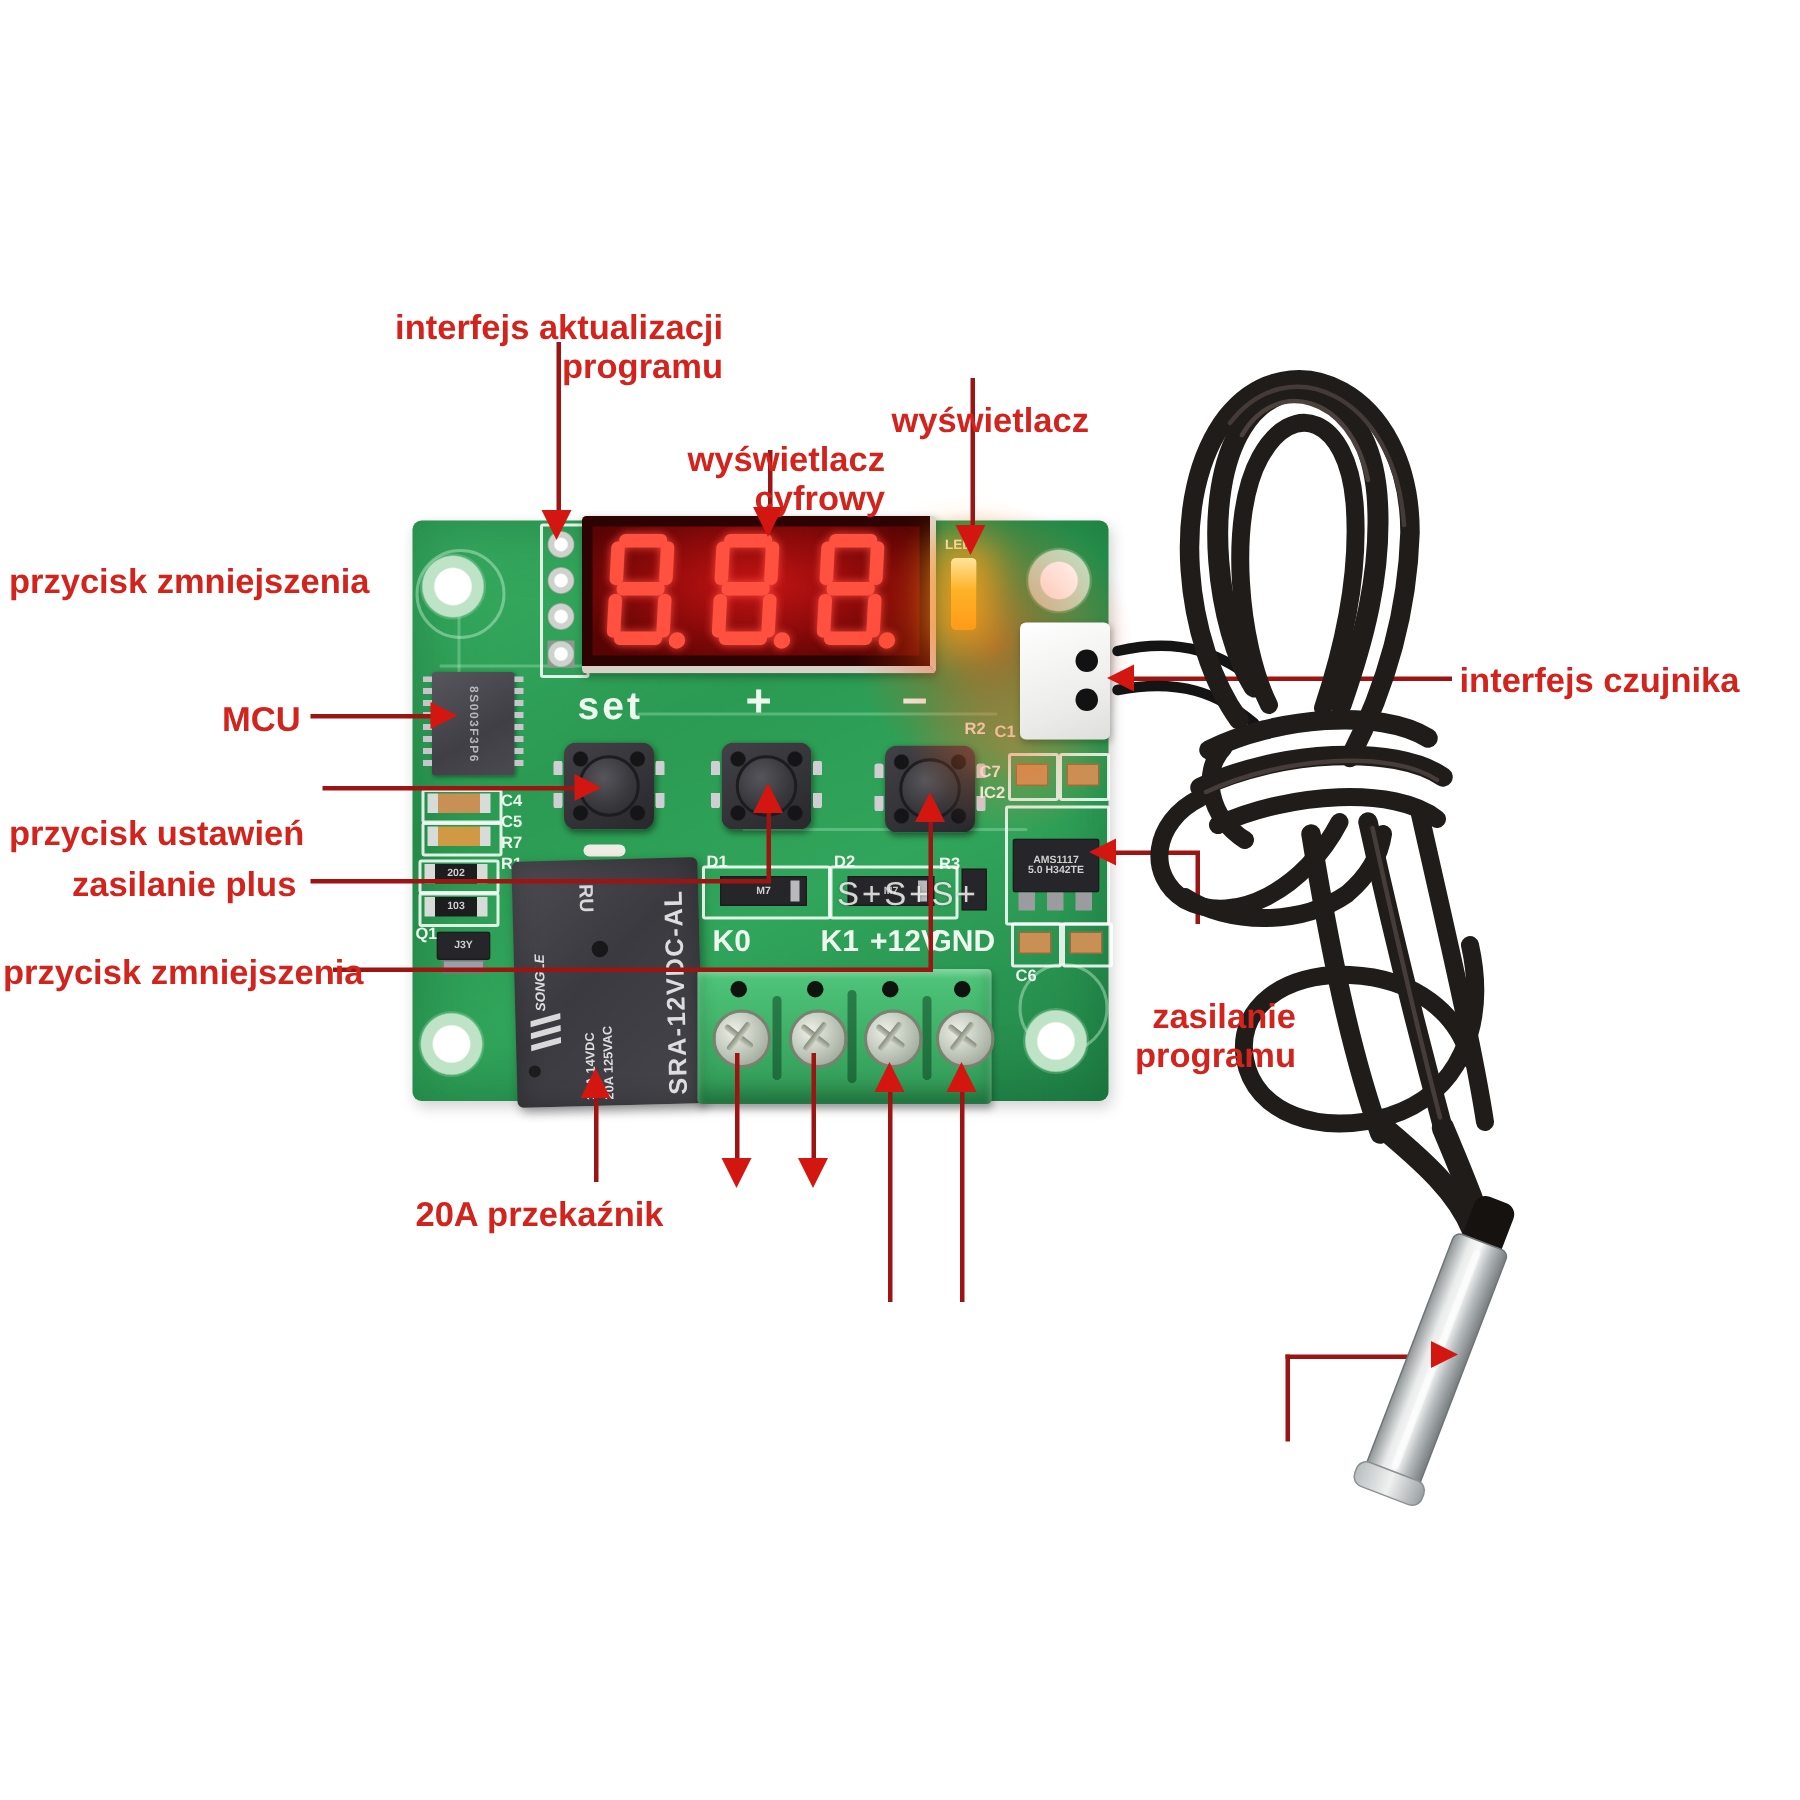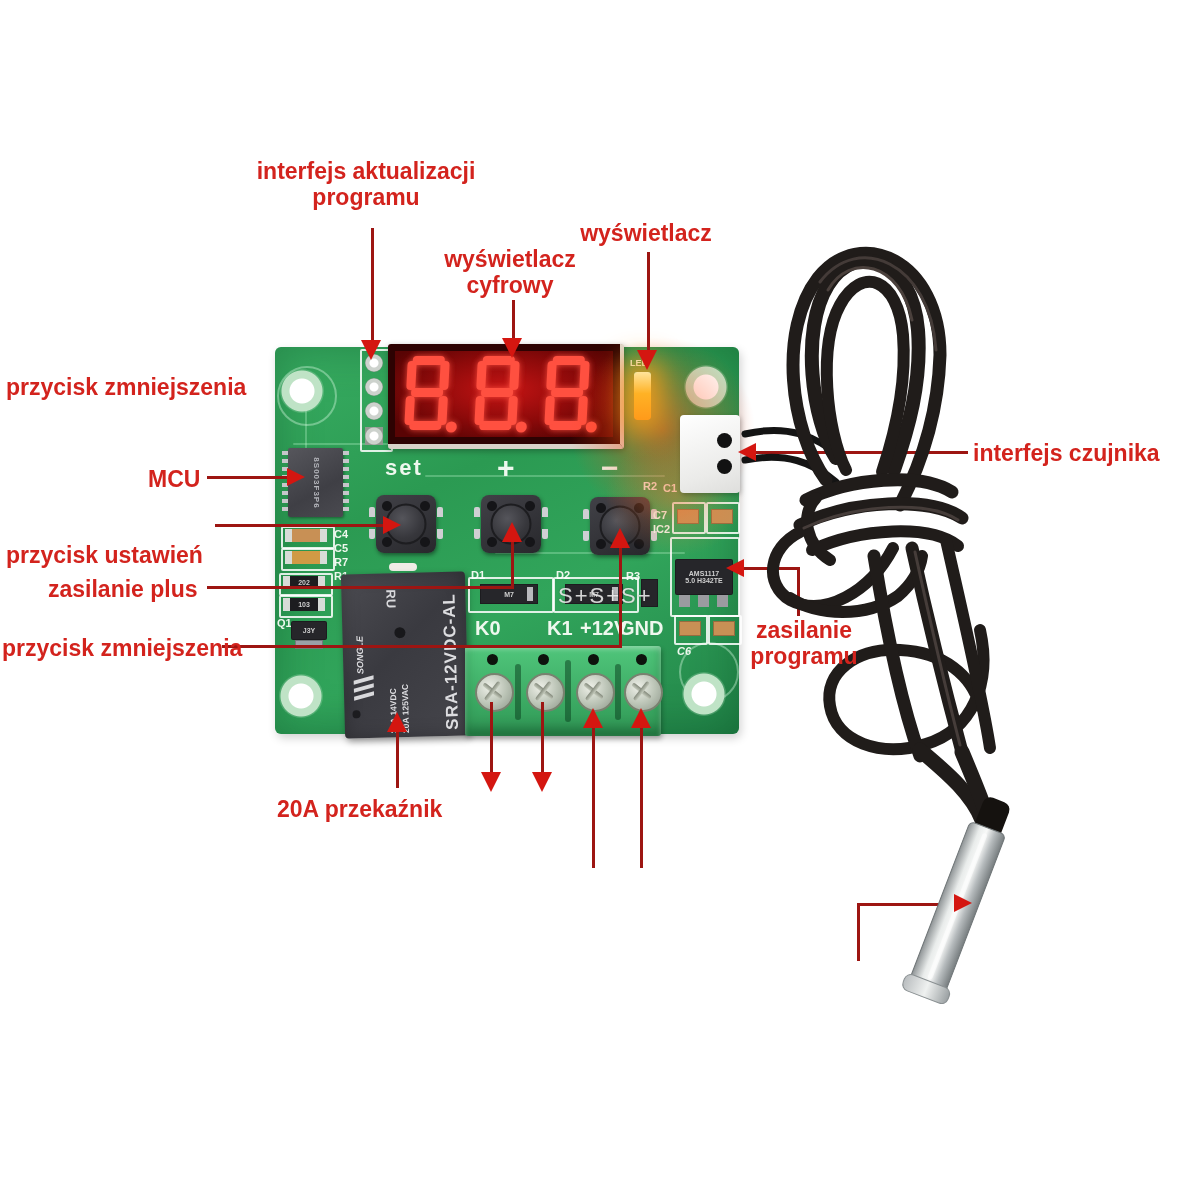--- a/index.html
+++ b/index.html
@@ -1,21 +1,21 @@
 <!DOCTYPE html>
 <html><head>
 <meta charset="utf-8">
 <style>
   html,body{margin:0;padding:0;background:#fff;}
   .canvas{position:relative;width:1200px;height:1200px;background:#ffffff;overflow:hidden;
           font-family:"Liberation Sans","DejaVu Sans",sans-serif;}
   
   .lbl{position:absolute;color:#d3231d;font-weight:bold;font-size:23px;line-height:1.13;
        white-space:nowrap;z-index:40;}
-  .lbl.center{text-align:center;white-space:normal;}
+  .lbl.center{text-align:right;white-space:normal;margin-top:47px;}
   
   .al{position:absolute;background:#9d1512;z-index:20;}
   .al.h{height:3px;} .al.v{width:3px;}
   .ah{position:absolute;width:0;height:0;z-index:41;}
   .ah.down{border-left:10px solid transparent;border-right:10px solid transparent;border-top:20px solid #d41610;}
   .ah.up{border-left:10px solid transparent;border-right:10px solid transparent;border-bottom:20px solid #d41610;}
   .ah.left{border-top:9px solid transparent;border-bottom:9px solid transparent;border-right:18px solid #d41610;}
   .ah.right{border-top:9px solid transparent;border-bottom:9px solid transparent;border-left:18px solid #d41610;}
   
   .pcb{position:absolute;left:275px;top:347px;width:464px;height:387px;z-index:10;border-radius:6px;
@@ -162,21 +162,21 @@
 
     <div class="conn" style="z-index:12;">
       <div class="wirehole" style="right:8px;top:18px;"></div>
       <div class="wirehole" style="right:8px;top:44px;"></div>
     </div>
 
     <div class="mcu">
       <span class="mark">8S003F3P6</span>
     </div>
 
-    <span class="silk" style="left:110px;top:108px;font-size:22px;letter-spacing:2px;">set</span>
+    <span class="silk" style="left:110px;top:108px;font-size:26px;letter-spacing:2px;">set</span>
     <span class="silk" style="left:222px;top:104px;font-size:30px;">+</span>
     <span class="silk" style="left:326px;top:104px;font-size:30px;">−</span>
 
     <div class="tact" style="left:101px;top:148px;">
         <div class="disc"></div>
       </div>
     <div class="tact" style="left:206px;top:148px;">
         <div class="disc"></div>
       </div>
     <div class="tact" style="left:315px;top:150px;">
@@ -268,21 +268,21 @@
     <div class="legs3" style="left:404px;top:248px;">
         <i></i>
         <i></i>
         <i></i>
       </div>
 
     <div class="sbox" style="left:399px;top:268px;width:30px;height:26px;"></div>
     <div class="smd" style="left:404px;top:274px;width:20px;height:13px;"></div>
     <div class="sbox" style="left:433px;top:268px;width:30px;height:26px;"></div>
     <div class="smd" style="left:438px;top:274px;width:20px;height:13px;"></div>
-    <span class="silk" style="left:402px;top:298px;font-size:11px;font-style:italic;">C6</span>
+    <span class="silk" style="left:402px;top:298px;font-size:11px;">C6</span>
 
     <span class="wm" style="left:283px;top:236px;">S+S+S+</span>
 
     <span class="silk" style="left:200px;top:270px;font-size:20px;text-align:center;">K0</span>
     <span class="silk" style="left:272px;top:270px;font-size:20px;">K1</span>
     <span class="silk" style="left:305px;top:270px;font-size:20px;">+12V</span>
     <span class="silk" style="left:344px;top:270px;font-size:20px;">GND</span>
 
     <div class="tblock">
       <div class="tdot" style="left:22px;"></div>

